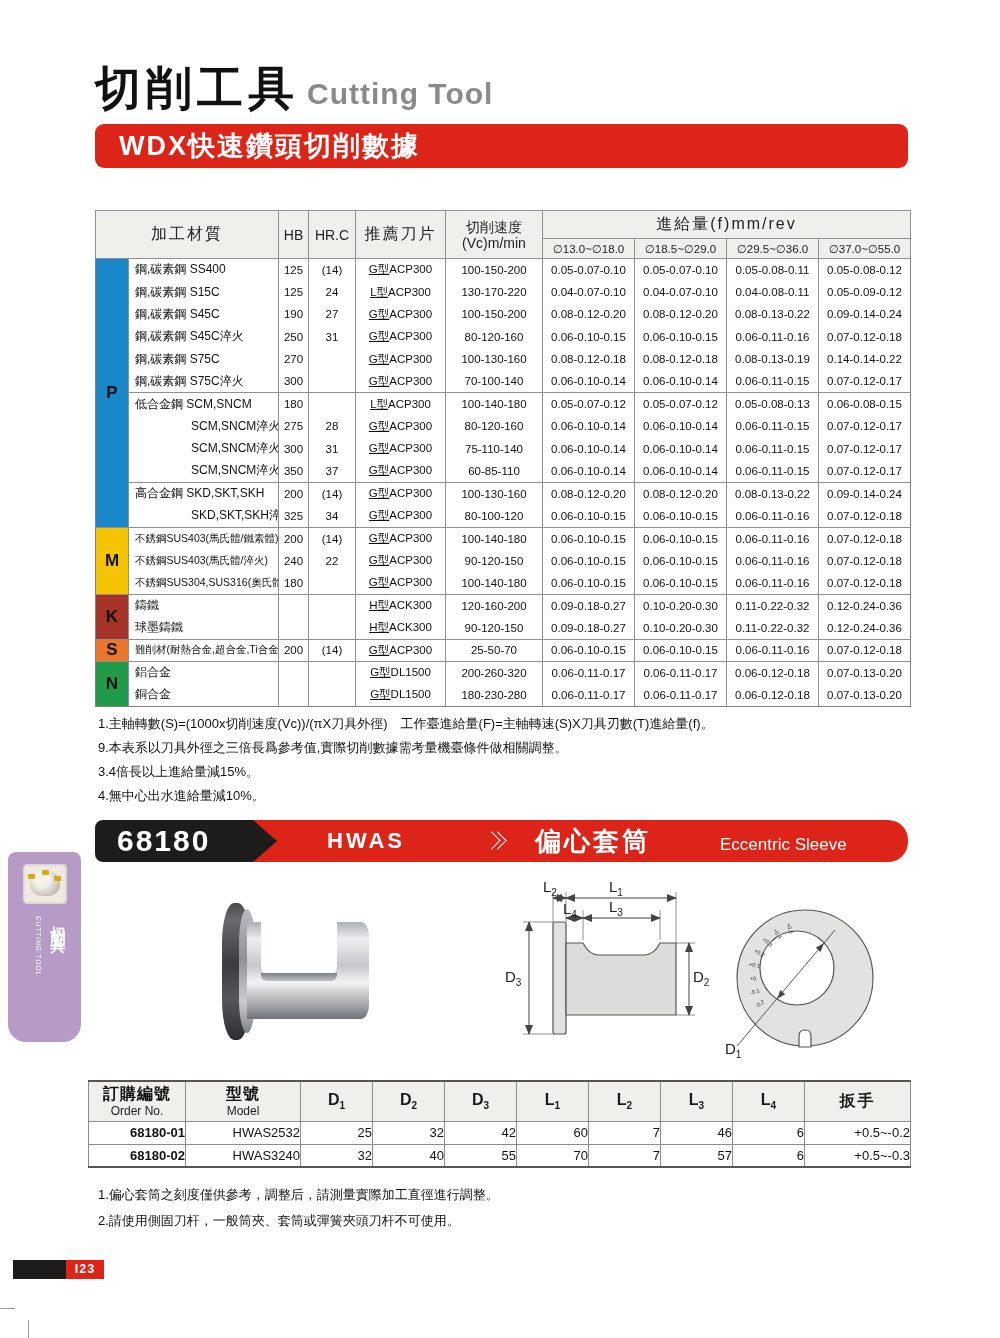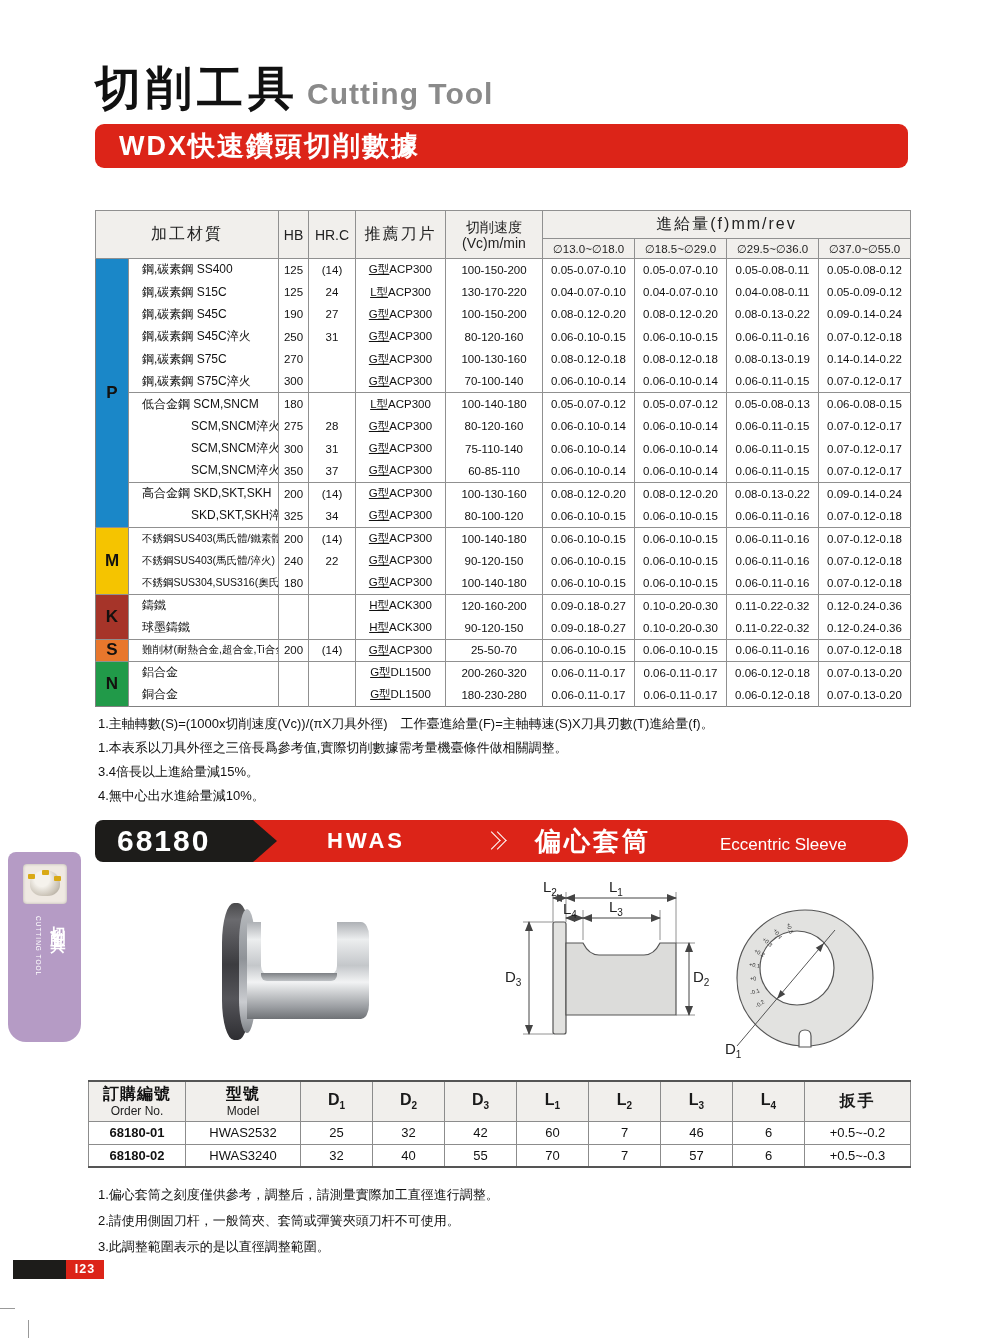--- a/index.html
+++ b/index.html
@@ -21,21 +21,21 @@
   table.cut { position:absolute; left:95px; top:210px; width:815px; border-collapse:collapse;
     table-layout:fixed; border:1.5px solid #808080; }
   .cut th { background:#f1efec; border:1px solid #909090; font-weight:normal; color:#222; }
   .cut th.h1 { font-size:16px; letter-spacing:2px; height:28px; }
   .cut th.h2 { font-size:11.5px; height:20px; letter-spacing:0; }
   .cut th .small2 { font-size:14px; display:block; line-height:16px;text-align:center; }
   .cut tbody td { border-left:1px solid #909090; height:22.4px; font-size:11.5px;
     text-align:center; vertical-align:middle; background:#fff; color:#111; }
   .cut tbody tr.sep td { border-top:1px solid #909090; }
   .cut td.cat { border-left:none; font-size:17px; font-weight:bold; color:#13110f; text-align:center; }
-  .cut td.mat { text-align:left; padding-left:13px; font-size:12px; white-space:nowrap; overflow:hidden; }
+  .cut td.mat { text-align:left; padding-left:6px; font-size:12px; white-space:nowrap; overflow:hidden; }
   .cut td.mat.ind { padding-left:62px; }
   .cut td.mat.sm { font-size:10.5px; }
   .cut td.ins .u { text-decoration:underline; }
 
   
   .notes { position:absolute; left:98px; list-style:none; }
   .notes li { font-size:13px; line-height:24px; color:#111; }
   .notes1 { top:712px; }
   .notes2 { top:1182px; }
   .notes2 li { line-height:26px; }
@@ -93,21 +93,21 @@
 
   
   table.spec { position:absolute; left:88px; top:1080px; width:822px; border-collapse:collapse;
     table-layout:fixed; border-top:2px solid #555; border-bottom:2px solid #555; }
   .spec th { background:#f1efec; border:1px solid #8c8c8c; height:40px; font-weight:normal; }
   .spec th .zh { font-size:16px; font-weight:bold; letter-spacing:1px; color:#111; line-height:20px; }
   .spec th .en { font-size:12px; color:#222; line-height:15px; }
   .spec th.dim { font-size:16px; font-weight:bold; }
   .spec th.dim sub { font-size:10px; font-weight:bold; }
   .spec th.wrench { font-size:16px; font-weight:bold; letter-spacing:2px; }
-  .spec td { border:1px solid #8c8c8c; height:23px; text-align:center; font-size:13px; color:#111; background:#fff; }
+  .spec td { border:1px solid #8c8c8c; height:23px; text-align:right; font-size:13px; color:#111; background:#fff; }
   .spec td.ord { font-weight:bold; }
 
   
   .footer-black { position:absolute; left:13px; top:1260px; width:53px; height:19px; background:#1d1c1a; }
   .footer-red { position:absolute; left:66px; top:1260px; width:38px; height:19px; background:#dc2418;
     color:#fff; font-size:12.5px; font-weight:bold; text-align:center; line-height:19px; letter-spacing:1px; }
   .crop-h { position:absolute; left:0; top:1308px; width:15px; height:1px; background:#999; }
   .crop-v { position:absolute; left:28px; top:1320px; width:1px; height:18px; background:#999; }
 </style>
 </head>
@@ -378,21 +378,21 @@
           <td class="num">0.06-0.11-0.17</td>
           <td class="num">0.06-0.12-0.18</td>
           <td class="num">0.07-0.13-0.20</td>
         </tr>
       </tbody>
   </table>
 
   <ol class="notes notes1">
 
   <li>1.主軸轉數(S)=(1000x切削速度(Vc))/(πX刀具外徑)　工作臺進給量(F)=主軸轉速(S)X刀具刃數(T)進給量(f)。</li>
-      <li>1.本表系以刀具外徑之三倍長爲參考值,實際切削數據需考量機臺條件做相關調整。</li>
+      <li>9.本表系以刀具外徑之三倍長爲參考值,實際切削數據需考量機臺條件做相關調整。</li>
       <li>3.4倍長以上進給量減15%。</li>
       <li>4.無中心出水進給量減10%。</li>
     </ol>
 
   <div class="banner2">
     <div class="b2-black">68180</div>
     <div class="b2-hwas">HWAS</div>
     <span class="b2-chev" style="left:390px"></span>
     <div class="b2-zh">偏心套筒</div>
     <div class="b2-en">Eccentric Sleeve</div>
@@ -537,21 +537,20 @@
           <td>6</td>
           <td>+0.5~-0.3</td>
         </tr>
       </tbody>
   </table>
 
   <ol class="notes notes2">
 
   <li>1.偏心套筒之刻度僅供參考，調整后，請測量實際加工直徑進行調整。</li>
       <li>2.請使用側固刀杆，一般筒夾、套筒或彈簧夾頭刀杆不可使用。</li>
-      <li>3.此調整範圍表示的是以直徑調整範圍。</li>
     </ol>
 
   <div class="footer-black"></div>
   <div class="footer-red">I23</div>
   <div class="crop-h"></div>
   <div class="crop-v"></div>
 
 </div>
 
 </body></html>

